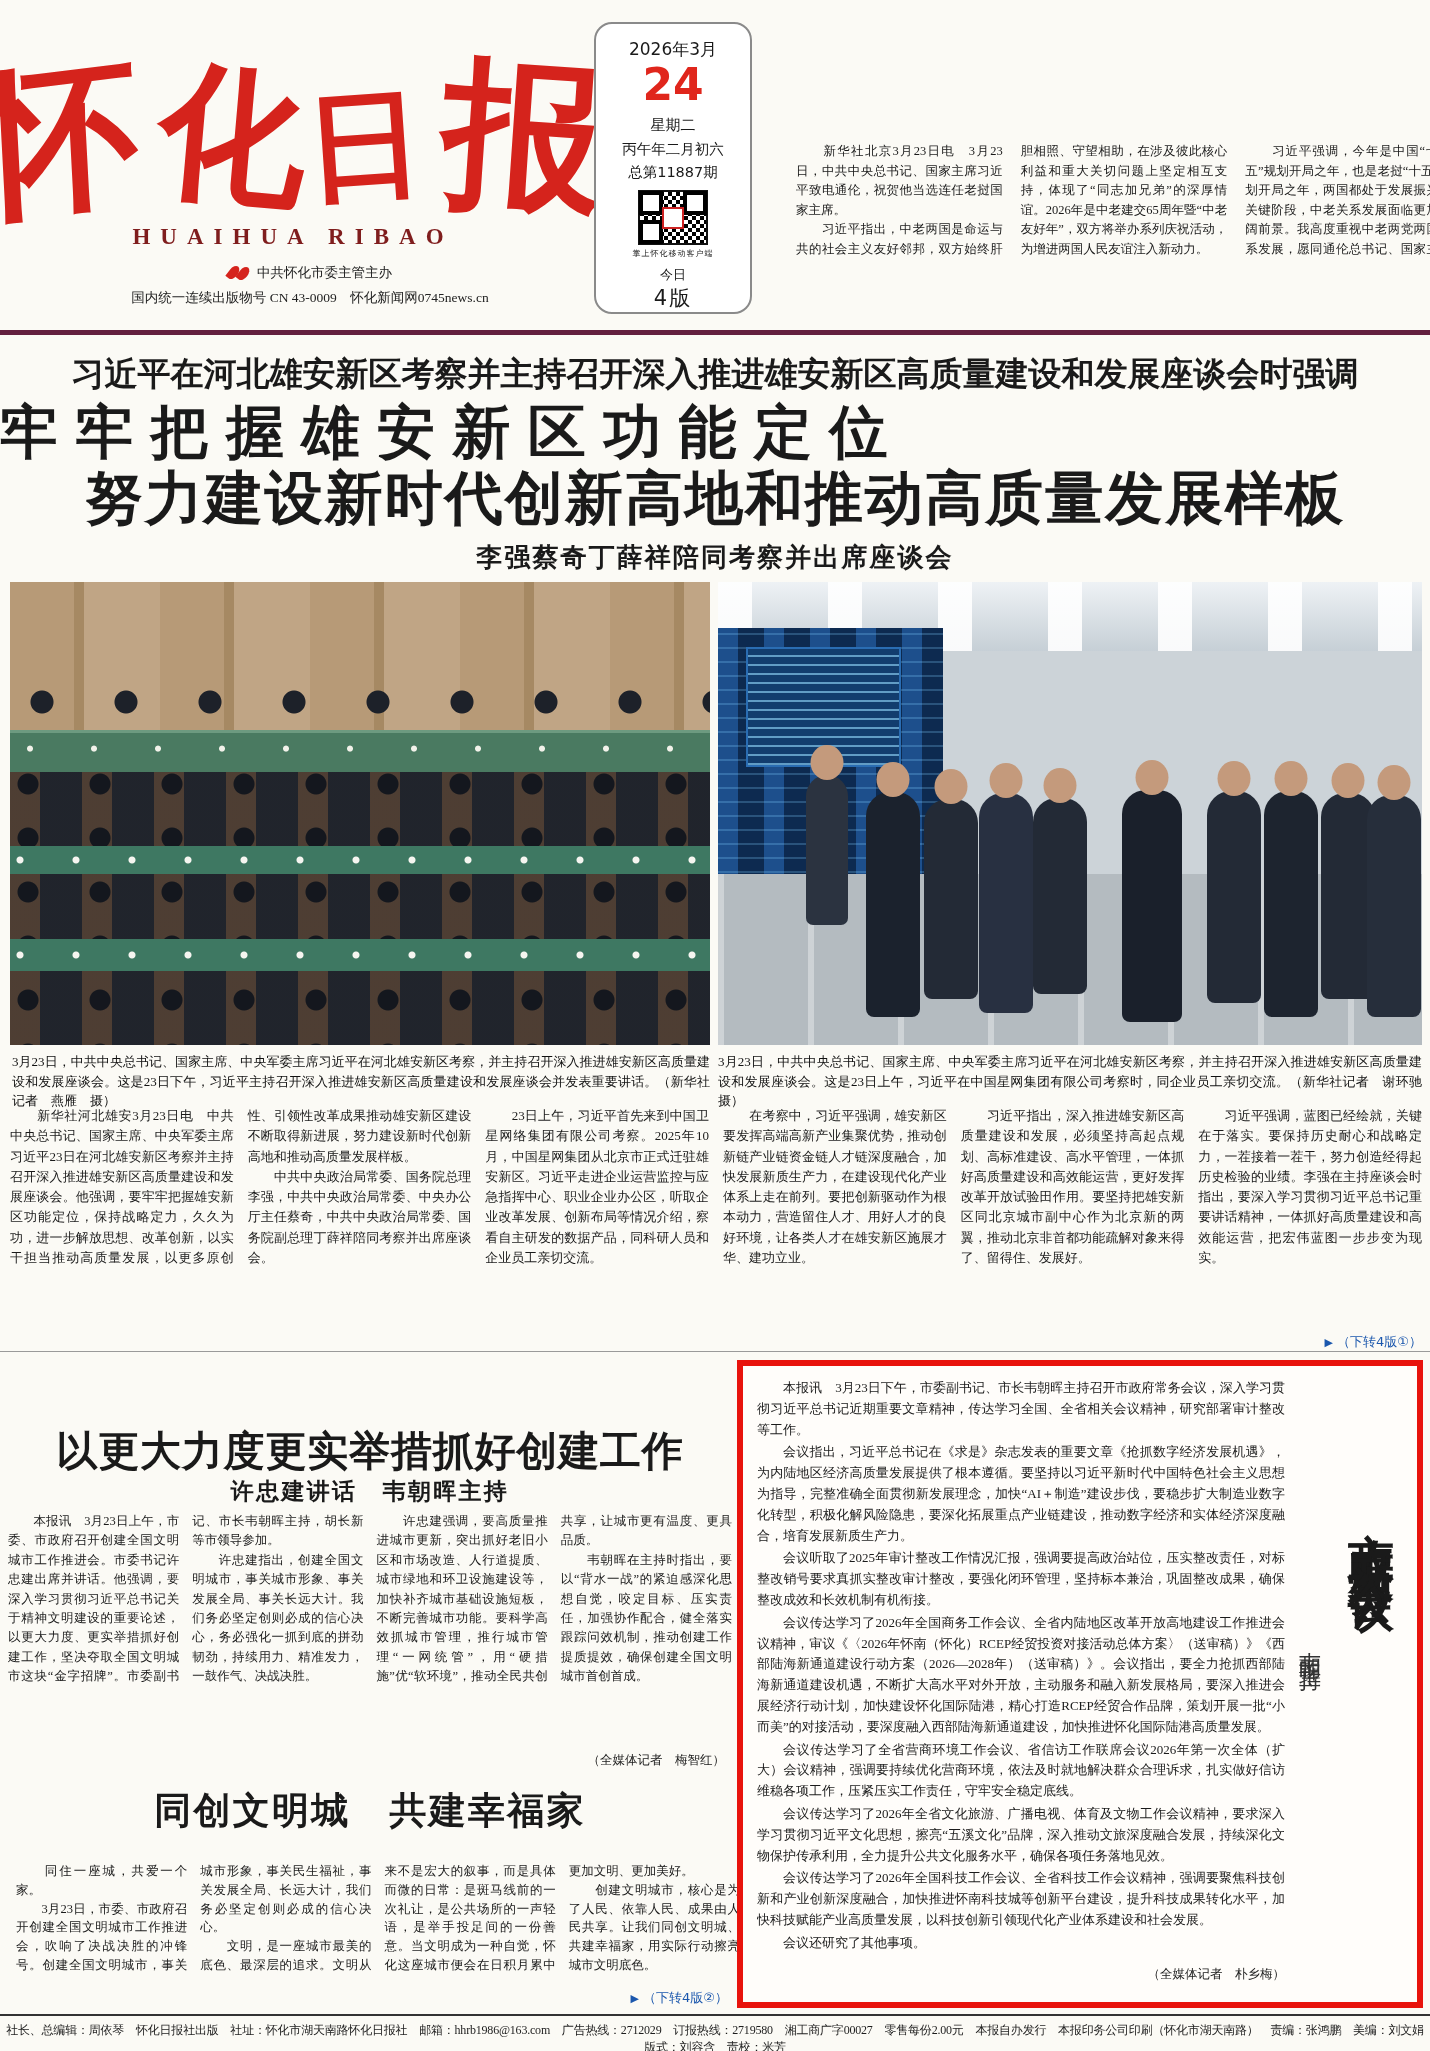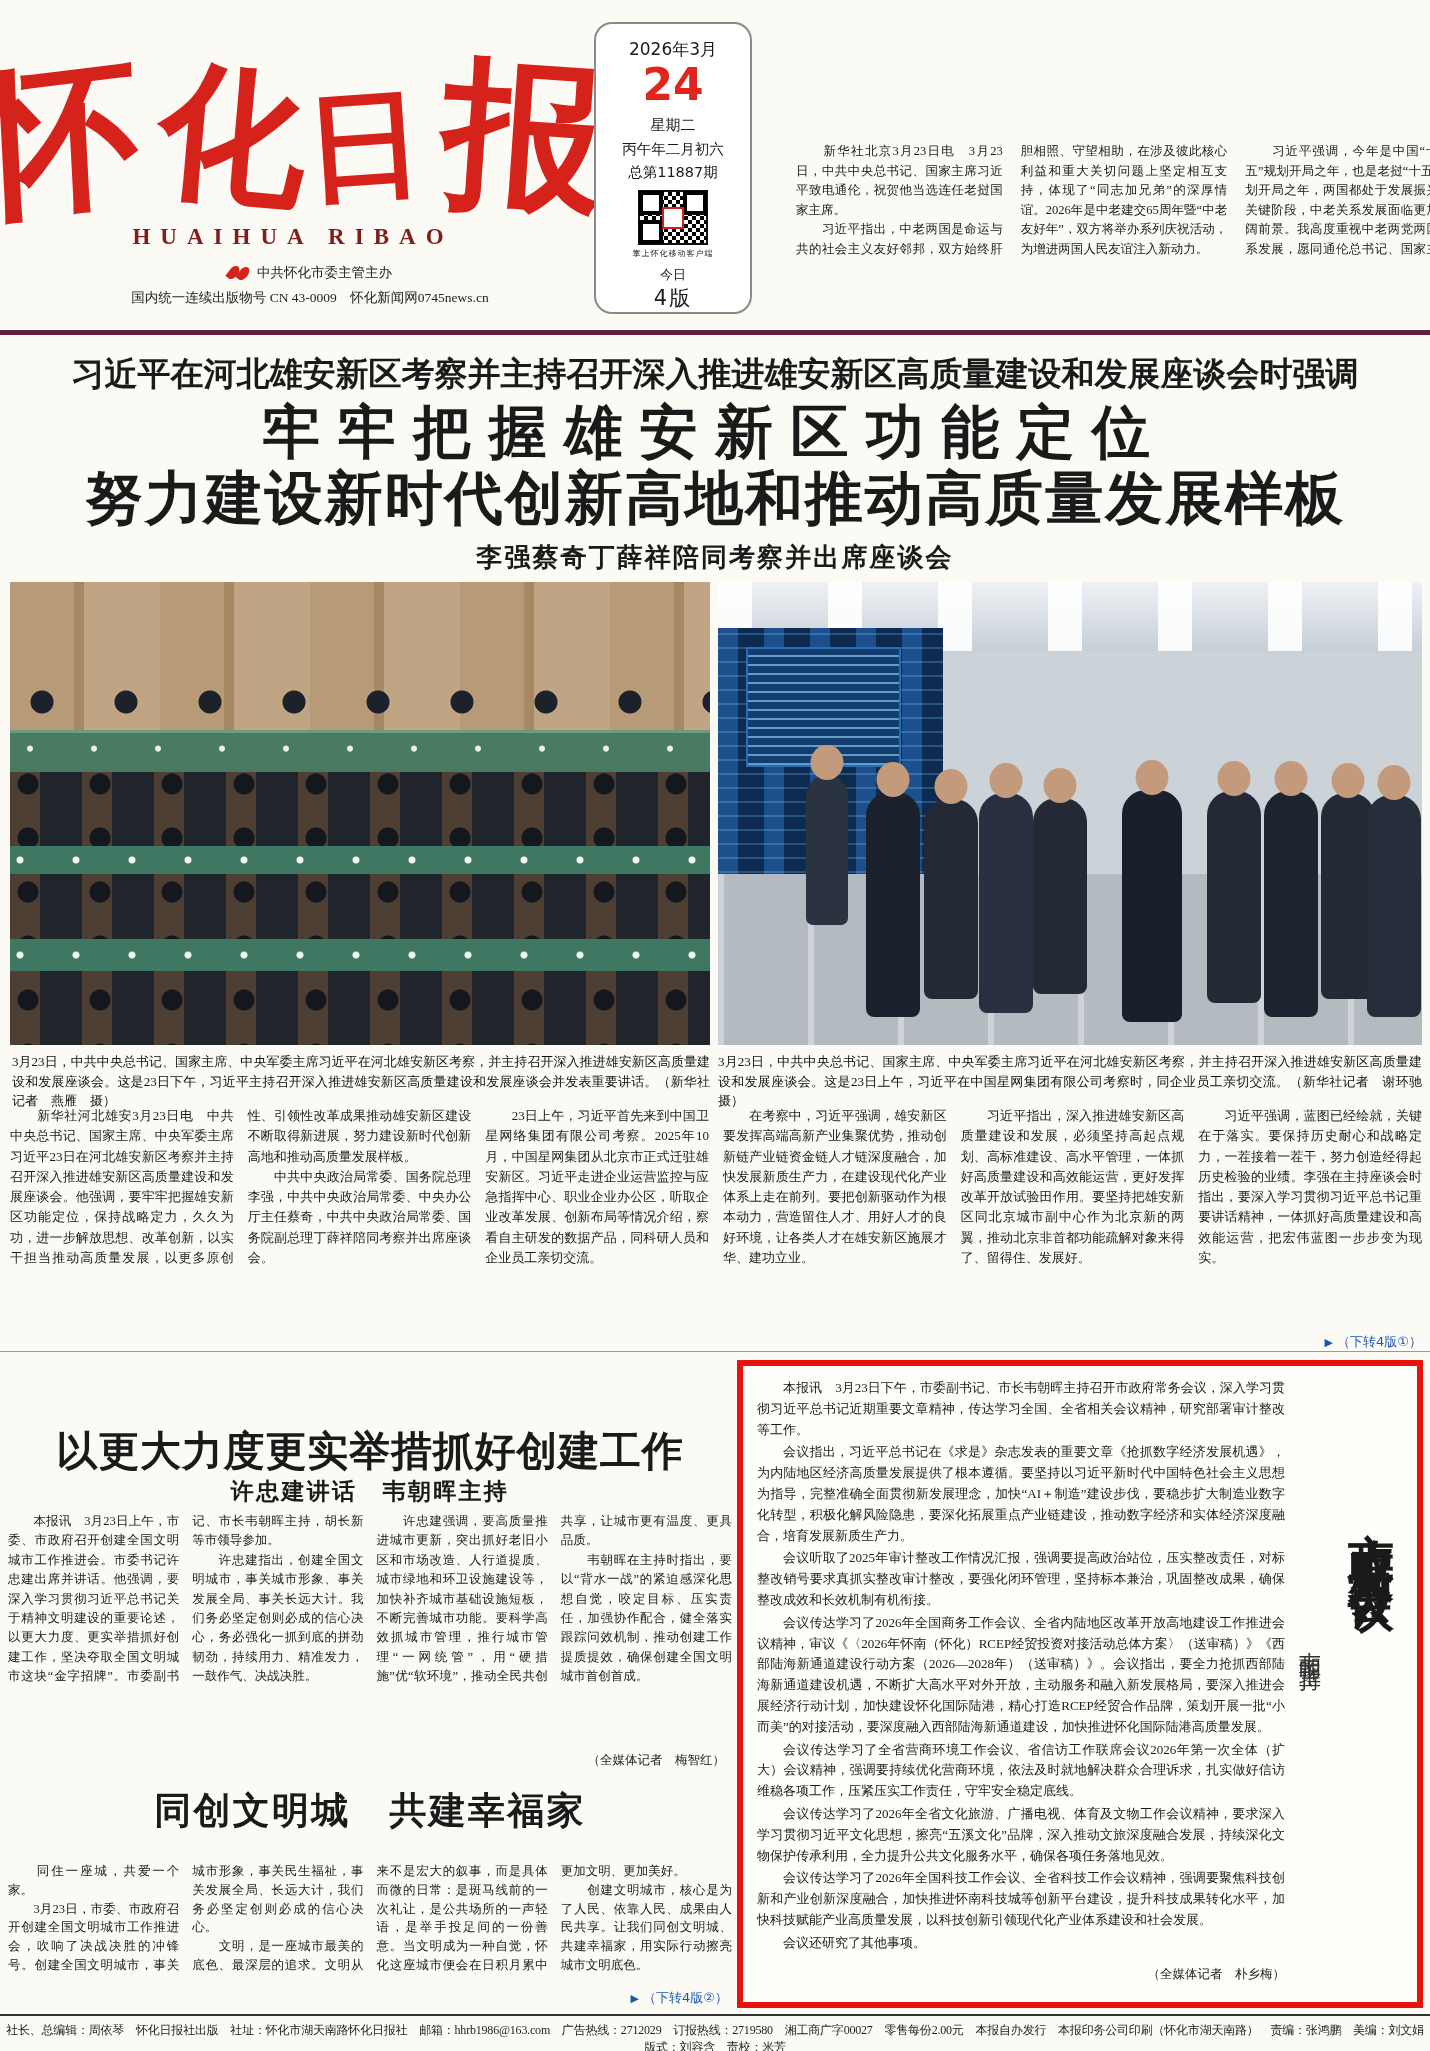--- a/index.html
+++ b/index.html
@@ -51,21 +51,21 @@
            font-size:12.5px;line-height:1.56;text-align:justify;white-space:pre-line;overflow:hidden;}
 
   
   .maroon-rule{position:absolute;left:0;top:330px;width:1430px;height:5px;background:#63203f;}
   .gray-rule{position:absolute;left:0;top:1351px;width:1430px;height:1px;background:#9a9a9a;}
   .footer-rule{position:absolute;left:0;top:2014px;width:1430px;height:1.5px;background:#333;}
 
   
   .lead-kicker{position:absolute;left:0;top:352px;width:1430px;text-align:center;font-family:"DejaVu Sans",sans-serif;
                font-weight:800;font-size:33px;}
-  .lead-h1{position:absolute;left:0;top:402px;width:1430px;text-align:center;font-family:"DejaVu Sans",sans-serif;
+  .lead-h1{position:absolute;left:0;top:402px;width:1430px;text-align:left;font-family:"DejaVu Sans",sans-serif;
            font-weight:900;font-size:58px;letter-spacing:.30em;margin-right:-.30em;line-height:1.05;}
   .lead-h2{position:absolute;left:0;top:468px;width:1430px;text-align:center;font-family:"DejaVu Sans",sans-serif;
            font-weight:900;font-size:58px;letter-spacing:.035em;line-height:1.05;}
   .lead-deck{position:absolute;left:0;top:540px;width:1430px;text-align:center;font-family:Liberation Mono, monospace;
              font-weight:700;font-size:26px;letter-spacing:.08em;}
 
   
   .photo{position:absolute;top:582px;height:463px;overflow:hidden;background:#888;}
   .photo-left{left:10px;width:700px;}
   .photo-right{left:718px;width:704px;}
@@ -130,21 +130,21 @@
   .civic-by{position:absolute;left:8px;top:1476px;width:724px;text-align:center;font-family:"DejaVu Sans",sans-serif;
             font-weight:700;font-size:23px;letter-spacing:.1em;}
   .civic-body{position:absolute;left:8px;top:1512px;width:724px;height:262px;column-count:4;column-gap:13px;
               font-size:12.5px;line-height:1.55;text-align:justify;white-space:pre-line;overflow:hidden;}
   .civic-credit{position:absolute;left:520px;top:1752px;width:205px;text-align:right;font-size:12.5px;}
 
   
   .ed-h{position:absolute;left:8px;top:1786px;width:724px;text-align:center;font-family:"DejaVu Sans",sans-serif;
         font-weight:900;font-size:37px;letter-spacing:.06em;}
   .ed-by{position:absolute;left:8px;top:1836px;width:724px;text-align:center;font-weight:700;font-size:14px;}
-  .ed-body{position:absolute;left:8px;top:1862px;width:724px;height:146px;column-count:4;column-gap:13px;
+  .ed-body{position:absolute;left:16px;top:1862px;width:724px;height:146px;column-count:4;column-gap:13px;
            font-size:12.5px;line-height:1.5;text-align:justify;white-space:pre-line;overflow:hidden;}
 
   
   .mbox{position:absolute;left:737px;top:1360px;width:686px;height:648px;border:6px solid #e8130c;background:#fffdfa;}
   .mb-text{position:absolute;left:14px;top:12px;width:528px;height:590px;font-size:13px;line-height:1.6;
            text-align:justify;overflow:hidden;}
   .mb-text p{margin:0 0 2px 0;text-indent:2em;}
   .mb-credit{position:absolute;left:300px;top:600px;width:242px;text-align:right;font-size:12.5px;}
   .mb-title{position:absolute;right:14px;top:130px;height:480px;writing-mode:vertical-rl;font-family:"DejaVu Sans",sans-serif;
             font-weight:900;font-size:46px;letter-spacing:.14em;}

